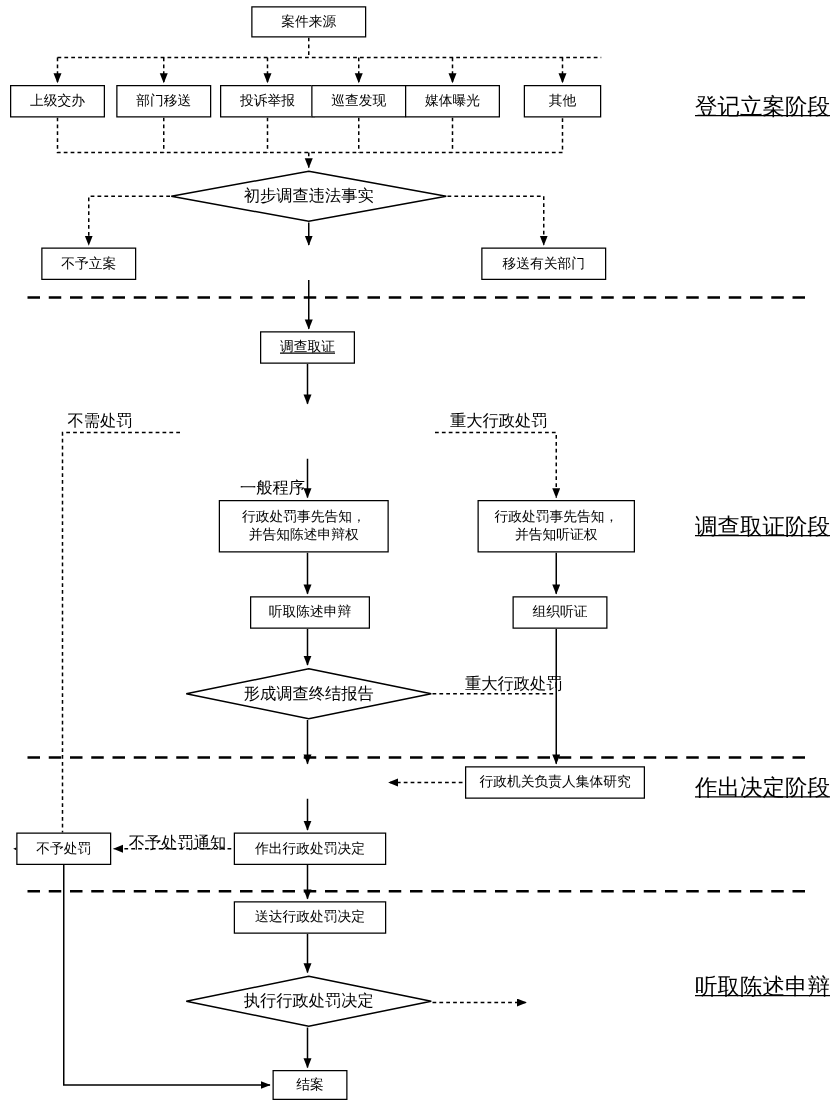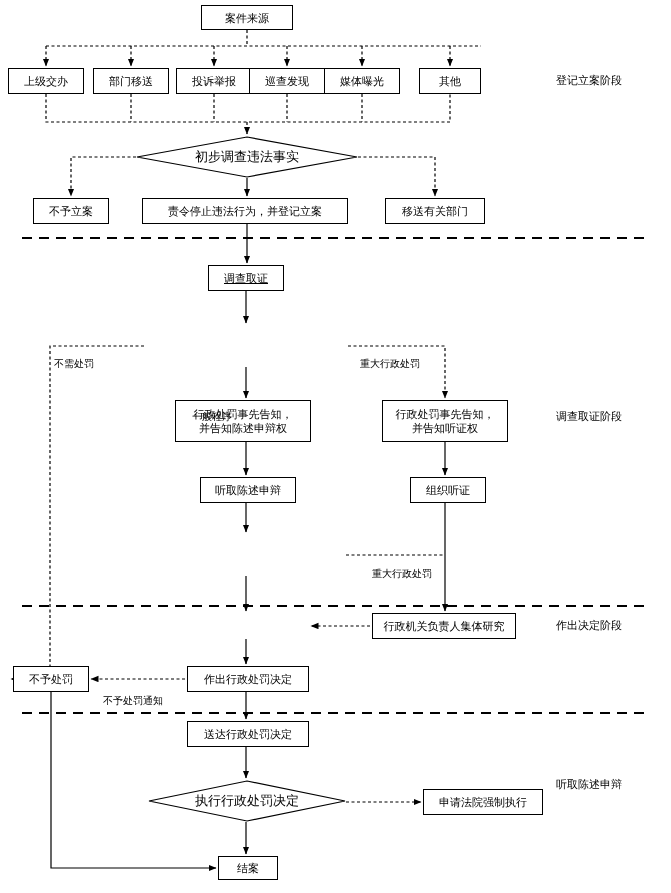--- a/index.html
+++ b/index.html
@@ -35,31 +35,31 @@
     align-items: center;
     justify-content: center;
     text-align: center;
     font-size: 11px;
     line-height: 14px;
     white-space: pre-line;
     padding: 1px 2px;
   }
   .stage-label {
     position: absolute;
-    font-size: 11px;
+    font-size: 18px;
     color: #000000;
     white-space: nowrap;
+    text-decoration: underline;
   }
   .edge-label {
     position: absolute;
-    font-size: 10px;
+    font-size: 13px;
     color: #000000;
     white-space: nowrap;
     background: transparent;
-    margin-top: 29px;
   }
   .diamond-wrap {
     position: absolute;
     display: flex;
     align-items: center;
     justify-content: center;
     font-size: 13px;
     color: #000000;
     text-align: center;
   }
@@ -152,50 +152,54 @@
 
   <div class="node" style="left:201px;top:5px;width:92px;height:25px;">案件来源</div>
   <div class="node" style="left:8px;top:68px;width:76px;height:26px;">上级交办</div>
   <div class="node" style="left:93px;top:68px;width:76px;height:26px;">部门移送</div>
   <div class="node" style="left:176px;top:68px;width:76px;height:26px;">投诉举报</div>
   <div class="node" style="left:249px;top:68px;width:76px;height:26px;">巡查发现</div>
   <div class="node" style="left:324px;top:68px;width:76px;height:26px;">媒体曝光</div>
   <div class="node" style="left:419px;top:68px;width:62px;height:26px;">其他</div>
 
   <div class="node" style="left:33px;top:198px;width:76px;height:26px;">不予立案</div>
-  <div class="node" style="left:142px;top:198px;width:206px;height:26px;">责令停止违法行为，并登记立案</div>
   <div class="node" style="left:385px;top:198px;width:100px;height:26px;">移送有关部门</div>
 
   <div class="node" style="left:208px;top:265px;width:76px;height:26px;text-decoration:underline;">调查取证</div>
 
   <div class="node" style="left:175px;top:400px;width:136px;height:42px;">行政处罚事先告知，
 并告知陈述申辩权</div>
   <div class="node" style="left:382px;top:400px;width:126px;height:42px;">行政处罚事先告知，
 并告知听证权</div>
 
   <div class="node" style="left:200px;top:477px;width:96px;height:26px;">听取陈述申辩</div>
   <div class="node" style="left:410px;top:477px;width:76px;height:26px;">组织听证</div>
 
   <div class="node" style="left:372px;top:613px;width:144px;height:26px;">行政机关负责人集体研究</div>
 
   <div class="node" style="left:13px;top:666px;width:76px;height:26px;">不予处罚</div>
   <div class="node" style="left:187px;top:666px;width:122px;height:26px;">作出行政处罚决定</div>
   <div class="node" style="left:187px;top:721px;width:122px;height:26px;">送达行政处罚决定</div>
 
-  <div class="node" style="left:423px;top:789px;width:120px;height:26px;">申请法院强制执行</div>
   <div class="node" style="left:218px;top:856px;width:60px;height:24px;">结案</div>
 
   <div class="diamond-wrap" style="left:136px;top:136px;width:222px;height:42px;">
     <svg width="222" height="42" viewBox="0 0 222 42">
         <polygon points="111,1 221,21 111,41 1,21" fill="#fff" stroke="#000" stroke-width="1.2"></polygon>
       </svg>
     <span>初步调查违法事实</span>
   </div>
 
 
+  <div class="diamond-wrap" style="left:148px;top:534px;width:198px;height:42px;">
+    <svg width="198" height="42" viewBox="0 0 198 42">
+        <polygon points="99,1 197,21 99,41 1,21" fill="#fff" stroke="#000" stroke-width="1.2"></polygon>
+      </svg>
+    <span>形成调查终结报告</span>
+  </div>
 
   <div class="diamond-wrap" style="left:148px;top:780px;width:198px;height:42px;">
     <svg width="198" height="42" viewBox="0 0 198 42">
         <polygon points="99,1 197,21 99,41 1,21" fill="#fff" stroke="#000" stroke-width="1.2"></polygon>
       </svg>
     <span>执行行政处罚决定</span>
   </div>
 
   <div class="stage-label" style="left:556px;top:73px;">登记立案阶段</div>
   <div class="stage-label" style="left:556px;top:409px;">调查取证阶段</div>

